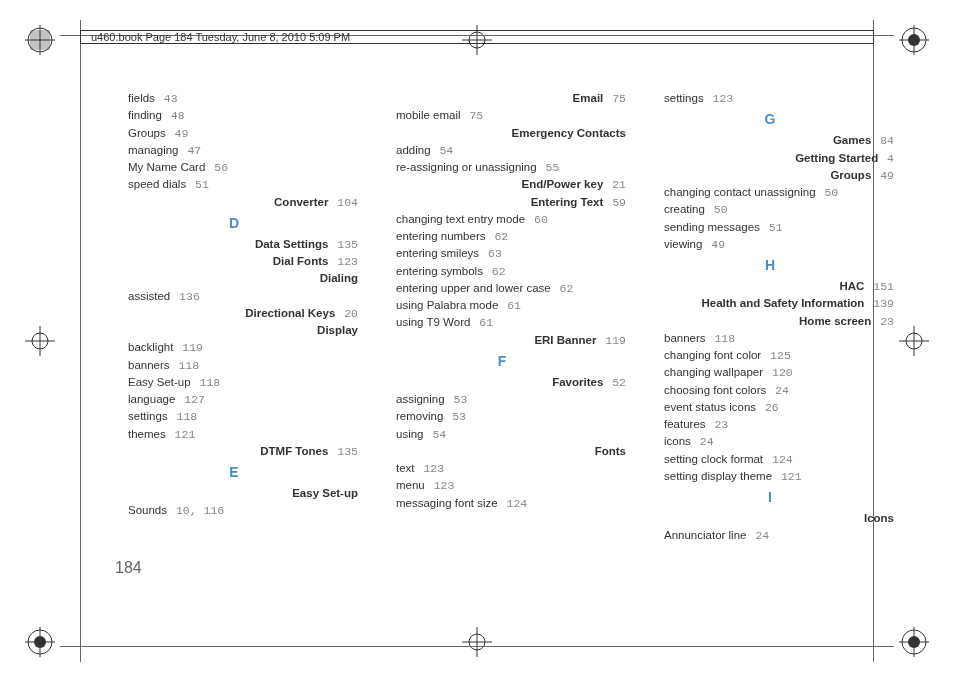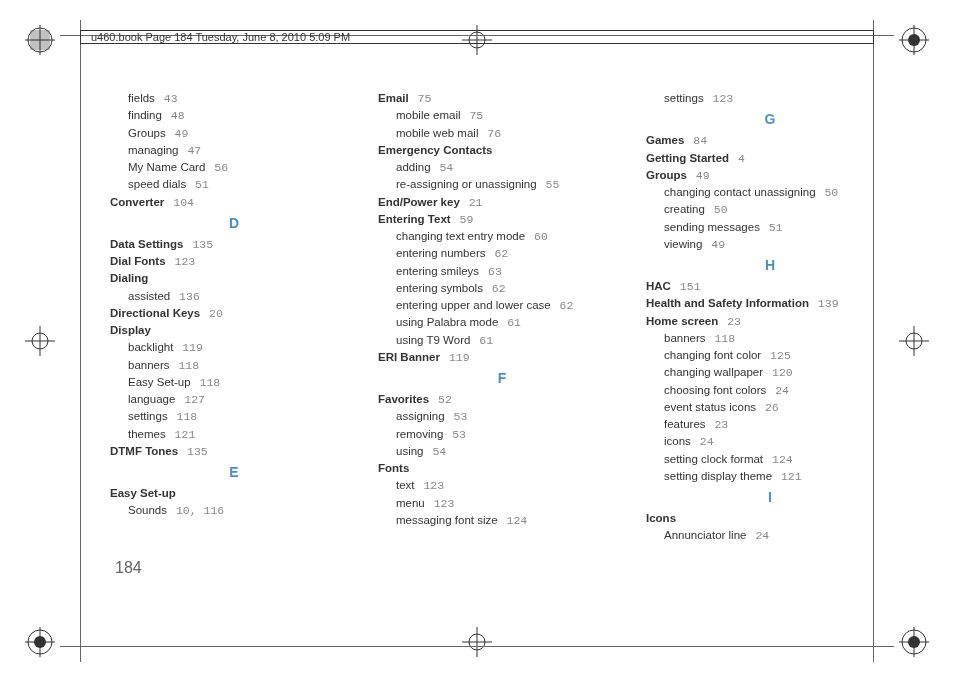--- a/index.html
+++ b/index.html
@@ -57,21 +57,21 @@
       right: 60px;
       display: flex;
       gap: 20px;
     }
     .col {
       flex: 1;
       font-size: 11.5px;
       line-height: 1.5;
     }
     .ie { display: block; white-space: nowrap; }
-    .l0 { margin-left: 0; }
+    .l0 { margin-left: 0; text-align: right; }
     .l1 { margin-left: 18px; }
     .bold { font-weight: bold; }
     .pg { color: #888; font-family: 'Courier New', monospace; margin-left: 2px; }
     .sect {
       text-align: center;
       color: #4a8fc7;
       font-weight: bold;
       font-size: 14px;
       margin: 2px 0;
     }
@@ -179,21 +179,20 @@
       <span class="ie l1"><span>settings</span><span class="pg"> 118</span></span>
       <span class="ie l1"><span>themes</span><span class="pg"> 121</span></span>
       <span class="ie l0"><span class="bold">DTMF Tones</span><span class="pg"> 135</span></span>
       <div class="sect">E</div>
       <span class="ie l0"><span class="bold">Easy Set-up</span></span>
       <span class="ie l1"><span>Sounds</span><span class="pg"> 10, 116</span></span>
     </div>
   <div class="col" id="col1">
       <span class="ie l0"><span class="bold">Email</span><span class="pg"> 75</span></span>
       <span class="ie l1"><span>mobile email</span><span class="pg"> 75</span></span>
-      <span class="ie l1"><span>mobile web mail</span><span class="pg"> 76</span></span>
       <span class="ie l0"><span class="bold">Emergency Contacts</span></span>
       <span class="ie l1"><span>adding</span><span class="pg"> 54</span></span>
       <span class="ie l1"><span>re-assigning or unassigning</span><span class="pg"> 55</span></span>
       <span class="ie l0"><span class="bold">End/Power key</span><span class="pg"> 21</span></span>
       <span class="ie l0"><span class="bold">Entering Text</span><span class="pg"> 59</span></span>
       <span class="ie l1"><span>changing text entry mode</span><span class="pg"> 60</span></span>
       <span class="ie l1"><span>entering numbers</span><span class="pg"> 62</span></span>
       <span class="ie l1"><span>entering smileys</span><span class="pg"> 63</span></span>
       <span class="ie l1"><span>entering symbols</span><span class="pg"> 62</span></span>
       <span class="ie l1"><span>entering upper and lower case</span><span class="pg"> 62</span></span>

